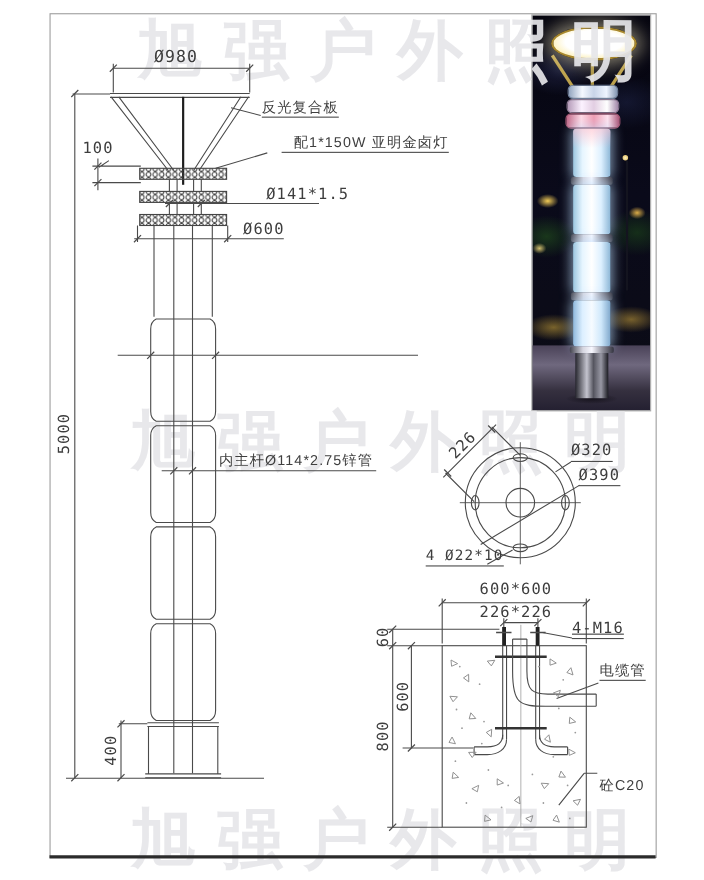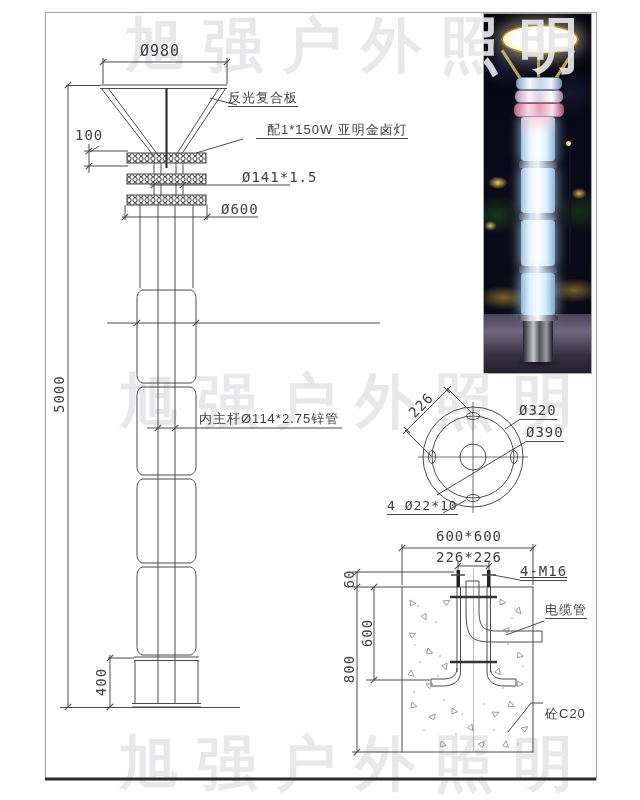--- a/index.html
+++ b/index.html
@@ -271,21 +271,21 @@
           <circle cx="494" cy="730" r="0.8"></circle>
             <circle cx="518" cy="744" r="0.8"></circle>
         </g>
       </g>
     </g>
   </svg>
 
   <div style="position:absolute;inset:0;z-index:5;">
 
     <div class="dim" style="left:140px;top:44px;font-size:15px;">Ø980</div>
-    <div class="lab ul" style="left:228px;top:91px;">反光复合板</div>
+    <div class="lab ul" style="left:238px;top:91px;">反光复合板</div>
     <div class="dim" style="left:75px;top:128px;">100</div>
     <div class="lab ul" style="left:256px;top:123px;padding-left:11px;">配1*150W 亚明金卤灯</div>
     <div class="dim" style="left:242px;top:170px;">Ø141*1.5</div>
     <div class="dim" style="left:221px;top:202px;">Ø600</div>
     <div class="dim rot90" style="left:42px;top:381px;width:34px;height:30px;line-height:30px;">5000</div>
     <div class="lab" style="left:199px;top:412px;">内主杆Ø114*2.75锌管</div>
     <div class="dim rot90" style="left:84px;top:667px;width:34px;height:30px;line-height:30px;">400</div>
 
     <div class="dim rot45" style="left:403px;top:392px;width:36px;height:26px;line-height:26px;">226</div>
     <div class="dim ul" style="left:519px;top:403px;">Ø320</div>

